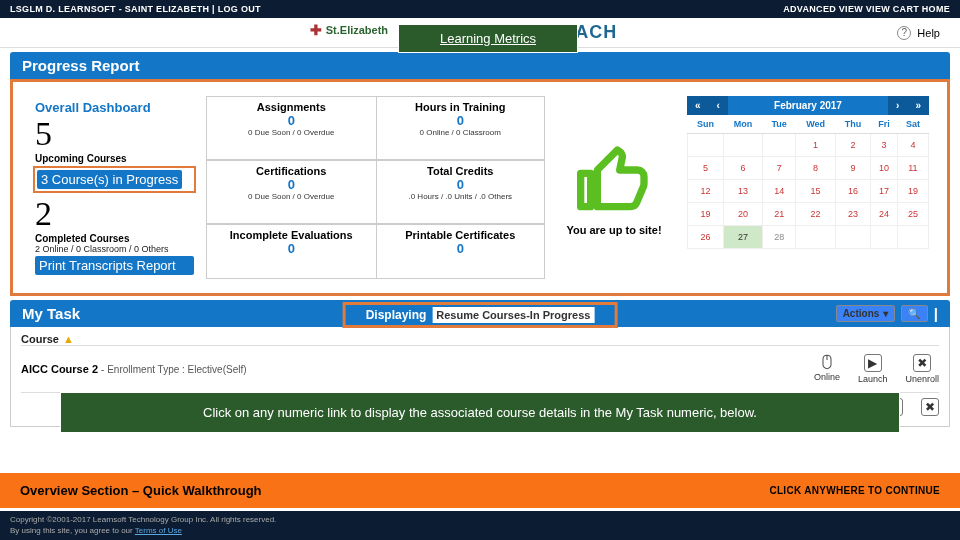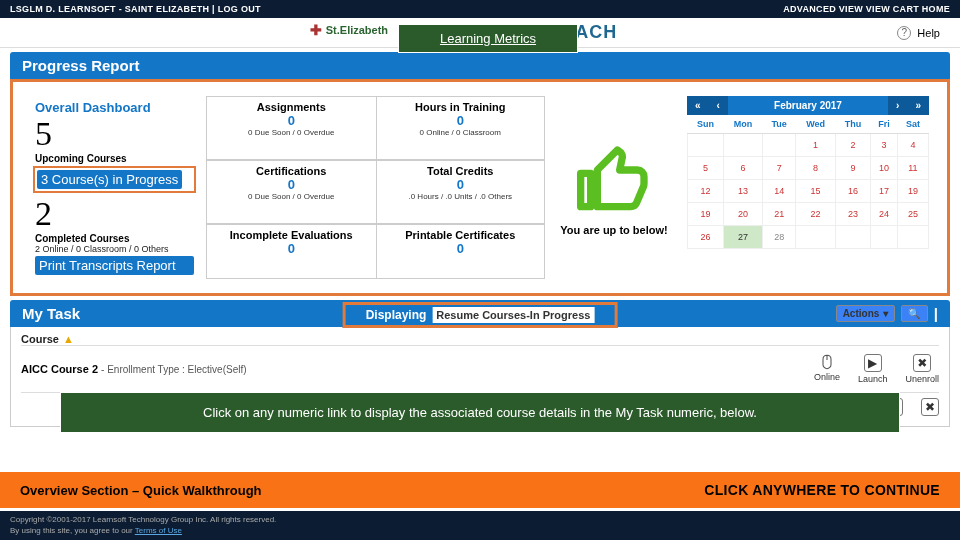--- a/index.html
+++ b/index.html
@@ -67,21 +67,21 @@
   .row-actions{display:flex;gap:18px;}
   .act{display:flex;flex-direction:column;align-items:center;font-size:9px;color:#333;gap:2px;}
   .act .icn{width:18px;height:18px;border:1px solid #777;border-radius:3px;display:flex;align-items:center;justify-content:center;font-size:12px;}
 
   
   .green-callout{position:absolute;background:#2b5a2b;color:#fff;border:1px solid #fff;padding:6px 18px;font-size:13px;z-index:20;text-align:center;}
   .learn-metrics{left:398px;top:24px;width:180px;text-decoration:underline;}
   .big-banner{left:60px;top:392px;right:60px;font-size:13px;padding:12px 0;}
 
   .footer-white{position:absolute;bottom:32px;left:0;right:0;background:#f97316;display:flex;justify-content:space-between;align-items:center;padding:10px 20px;font-size:13px;font-weight:bold;}
-  .footer-white .cont{font-size:14px;letter-spacing:0.3px;margin-left:19px;}
+  .footer-white .cont{font-size:10px;letter-spacing:0.3px;margin-left:19px;}
 
   .footer-dark{position:absolute;bottom:0;left:0;right:0;background:#0c1d33;color:#aaa;font-size:8px;padding:4px 10px;line-height:1.3;}
   .footer-dark a{color:#5aa6e0;}
 
   .mouse-icn svg{width:16px;height:16px;}
 </style>
 </head>
 <body>
 
 <div class="topbar">
@@ -157,21 +157,21 @@
       <div class="metric-cell">
         <div class="metric-title">Printable Certificates</div>
         <div class="metric-num">0</div>
       </div>
     </div>
 
     <div class="dash-col col-thumb">
       <svg class="thumb-svg" viewBox="0 0 24 24">
         <path fill="none" stroke="#5bbf21" stroke-width="2.2" stroke-linejoin="round" d="M2 20h3V10H2v10zm19-9c0-1.1-.9-2-2-2h-5.3l.8-3.8v-.3c0-.4-.2-.8-.4-1.1L13 3l-6 6v11h10c.8 0 1.5-.5 1.8-1.2l2.1-5c.1-.3.1-.5.1-.8v-2z"></path>
       </svg>
-      <div class="thumb-txt">You are up to below!</div>
+      <div class="thumb-txt">You are up to site!</div>
     </div>
 
     <div class="dash-col col-cal">
       <div class="cal-head">
         <span class="nav">«</span>
         <span class="nav">‹</span>
         <span class="title">February  2017</span>
         <span class="nav">›</span>
         <span class="nav">»</span>
       </div>

